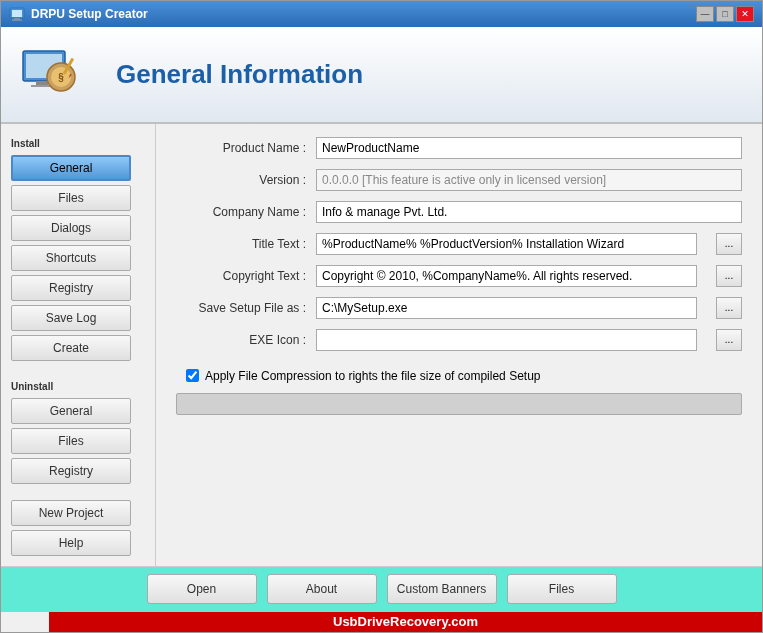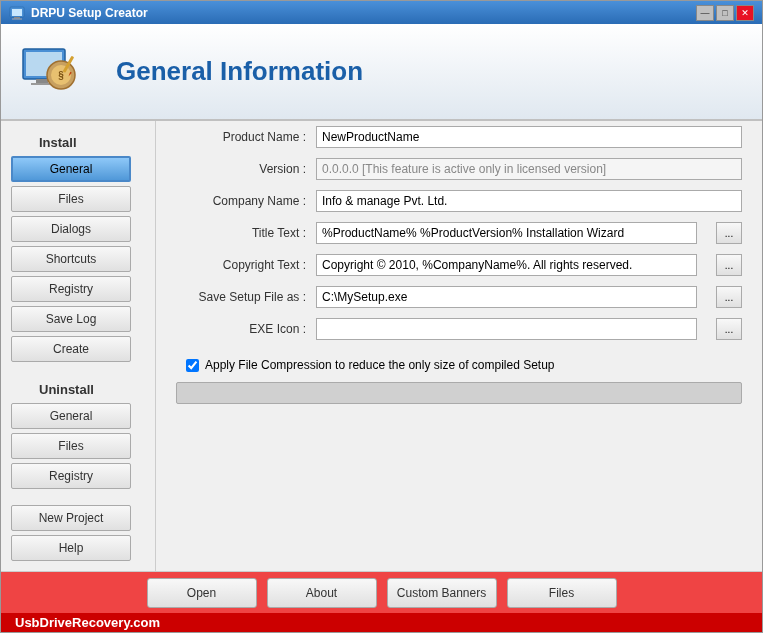--- a/index.html
+++ b/index.html
@@ -103,26 +103,25 @@
       width: 155px;
       padding: 10px 10px;
       display: flex;
       flex-direction: column;
       gap: 4px;
       background: #f0f0f0;
       border-right: 1px solid #ccc;
     }
 
     .sidebar-section-label {
-      font-size: 13px;
+      font-size: 10px;
       font-weight: bold;
       color: #333;
       margin-top: 4px;
       margin-bottom: 2px;
-      margin-left: 28px;
     }
 
     .sidebar-btn {
       width: 120px;
       height: 26px;
       border: 1px solid #aaa;
       background: linear-gradient(to bottom, #f8f8f8, #e0e0e0);
       cursor: pointer;
       font-size: 12px;
       color: #333;
@@ -140,21 +139,21 @@
     .sidebar-bottom {
       margin-top: auto;
       display: flex;
       flex-direction: column;
       gap: 4px;
     }
 
     
     .form-area {
       flex: 1;
-      padding: 5px 20px;
+      padding: 13px 20px;
       display: flex;
       flex-direction: column;
     }
 
     .form-row {
       display: flex;
       align-items: center;
       margin-bottom: 10px;
     }
 
@@ -220,46 +219,47 @@
     }
 
     
     .bottom-bar {
       height: 50px;
       border-top: 1px solid #ccc;
       display: flex;
       align-items: center;
       justify-content: center;
       gap: 10px;
-      background: #ef4444;
+      background: #5eead4;
     }
 
     .bottom-btn {
       width: 110px;
       height: 30px;
       border: 1px solid #aaa;
       background: linear-gradient(to bottom, #f8f8f8, #e0e0e0);
       cursor: pointer;
       font-size: 12px;
       color: #333;
       border-radius: 3px;
     }
 
     
     .watermark {
       background: #cc0000;
       color: white;
       font-size: 13px;
       font-weight: bold;
       text-align: right;
-      padding: 2px 14px;
+      padding: 2px 7px;
       height: 22px;
       display: flex;
       align-items: center;
-      justify-content: flex-start;
+      justify-content: center;
+      margin-left: 48px;
     }
   </style>
 </head>
 <body>
 
 <div class="window">
 
   <div class="title-bar">
     <div class="title-bar-left">
       <svg class="title-icon" viewBox="0 0 16 16">
@@ -368,21 +368,21 @@
       <div class="form-row">
         <label class="form-label">EXE Icon :</label>
         <div class="form-input-with-btn">
           <input class="form-input" type="text" value="" style="">
           <button class="browse-btn">...</button>
         </div>
       </div>
 
       <div class="checkbox-row">
         <input type="checkbox" checked="" style="">
-        <label>Apply File Compression to reduce the only size of compiled Setup</label>
+        <label>Apply File Compression to rights the file size of compiled Setup</label>
       </div>
 
       <div class="progress-bar-area"></div>
     </div>
   </div>
 
   <div class="bottom-bar">
     <button class="bottom-btn">Open</button>
     <button class="bottom-btn">About</button>
     <button class="bottom-btn">Custom Banners</button>

